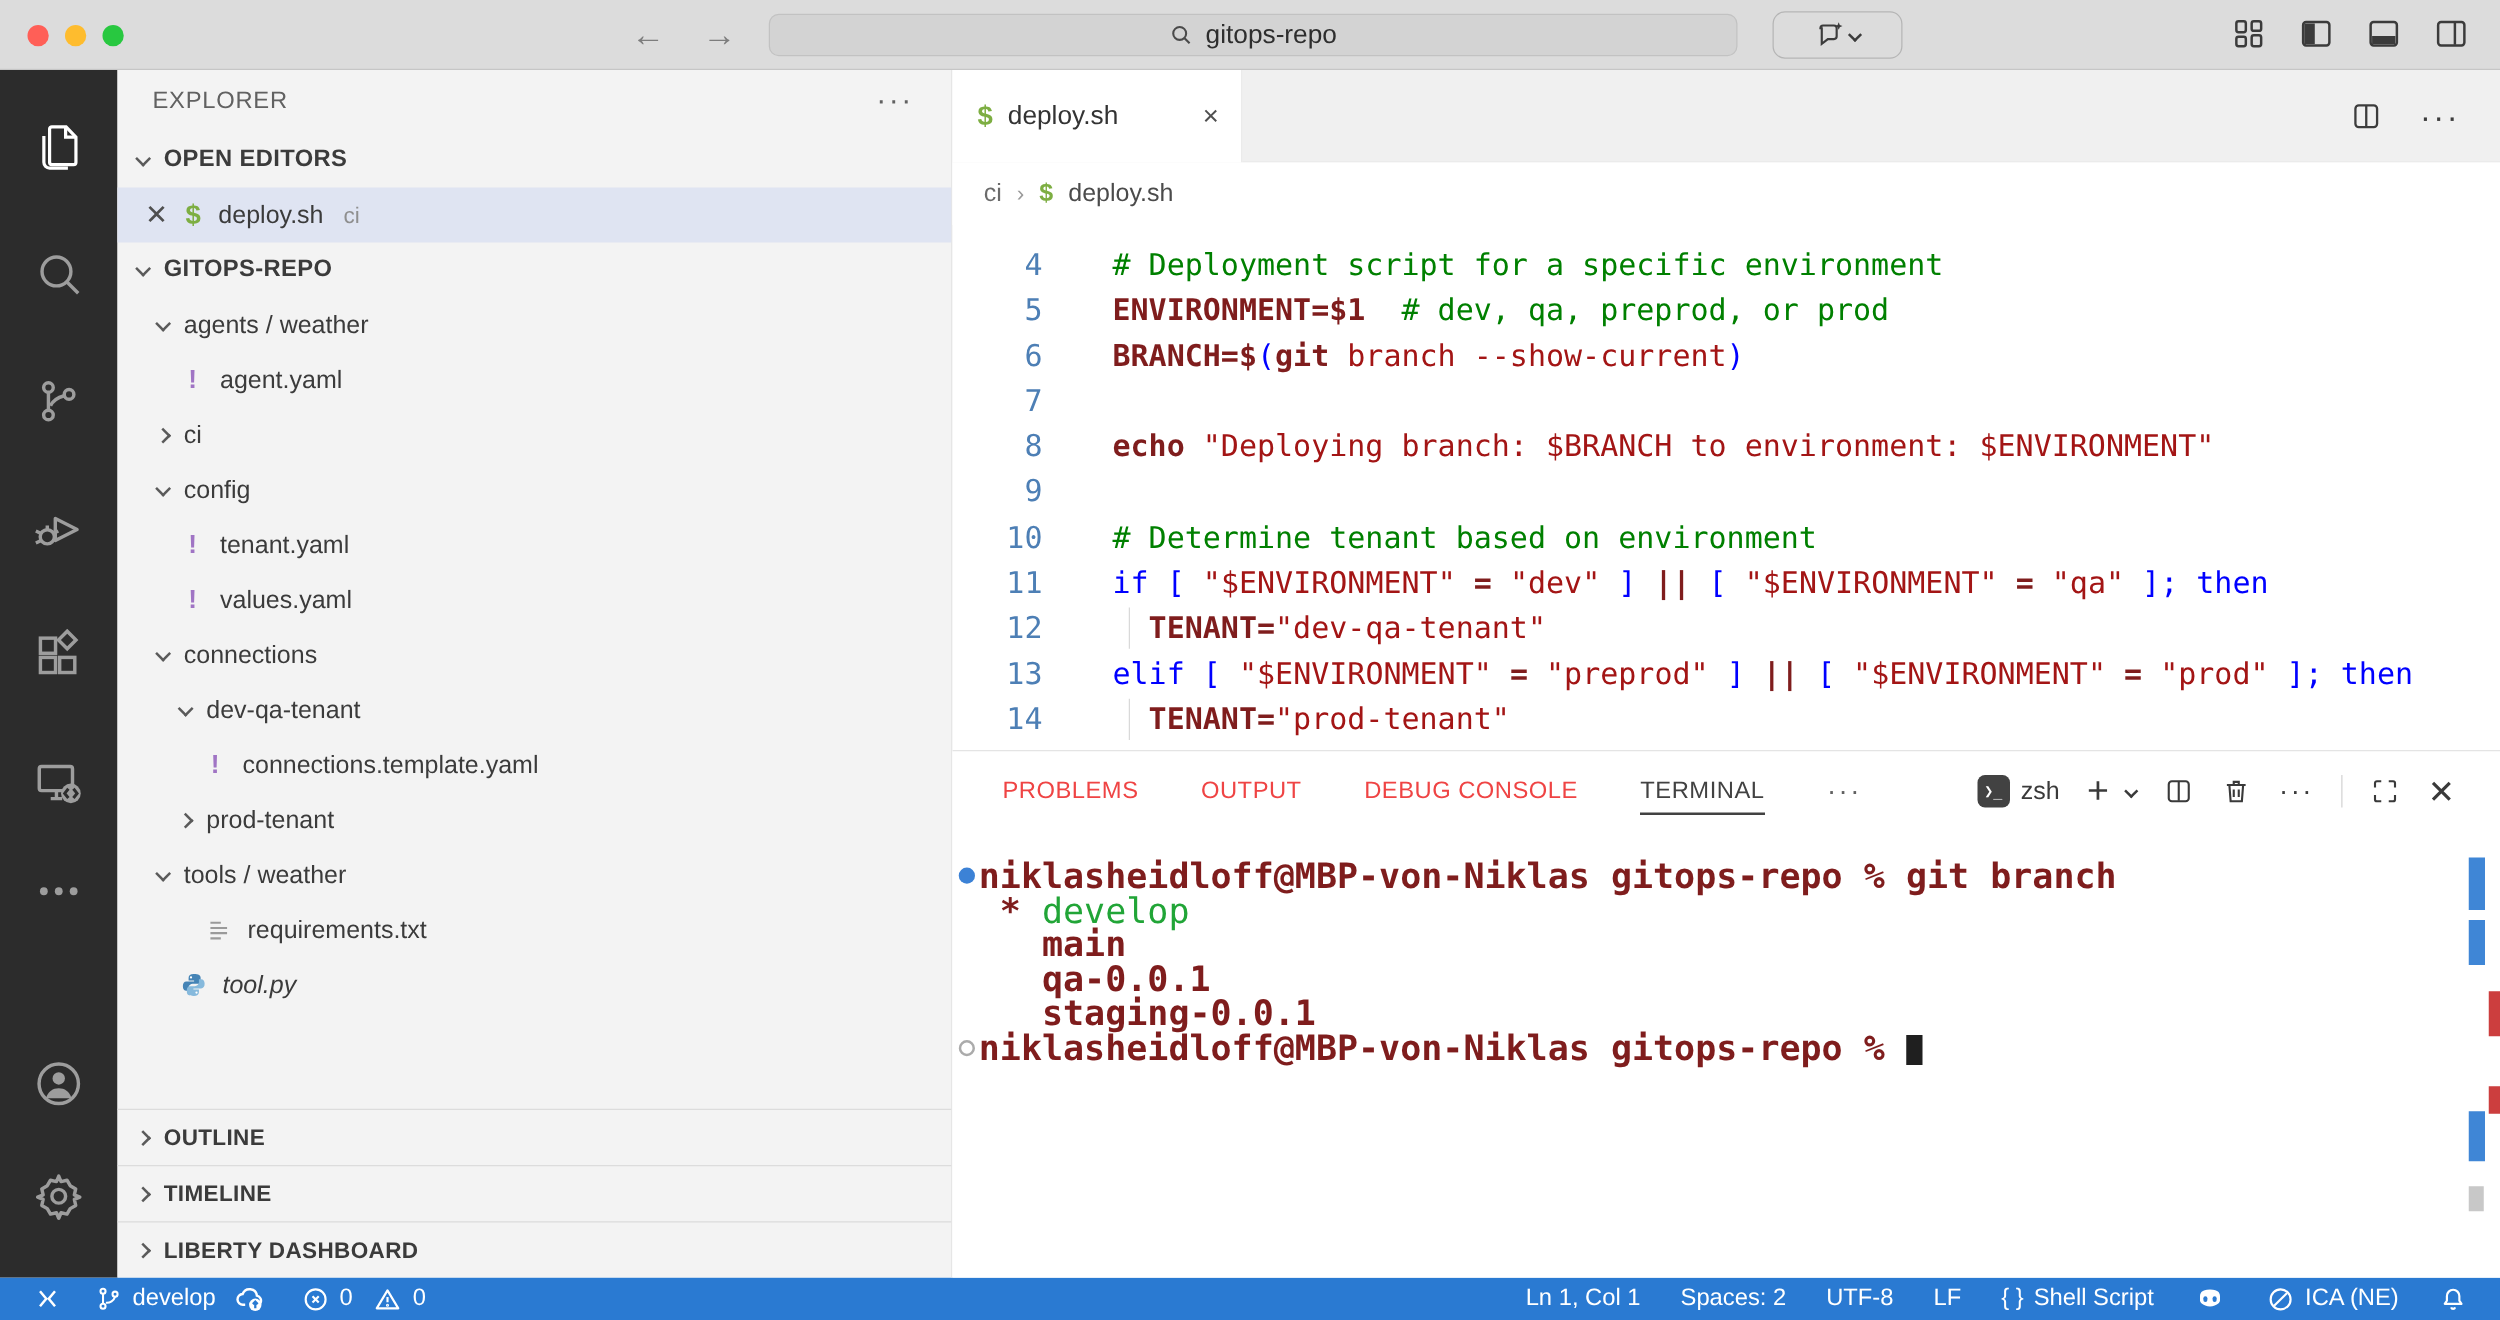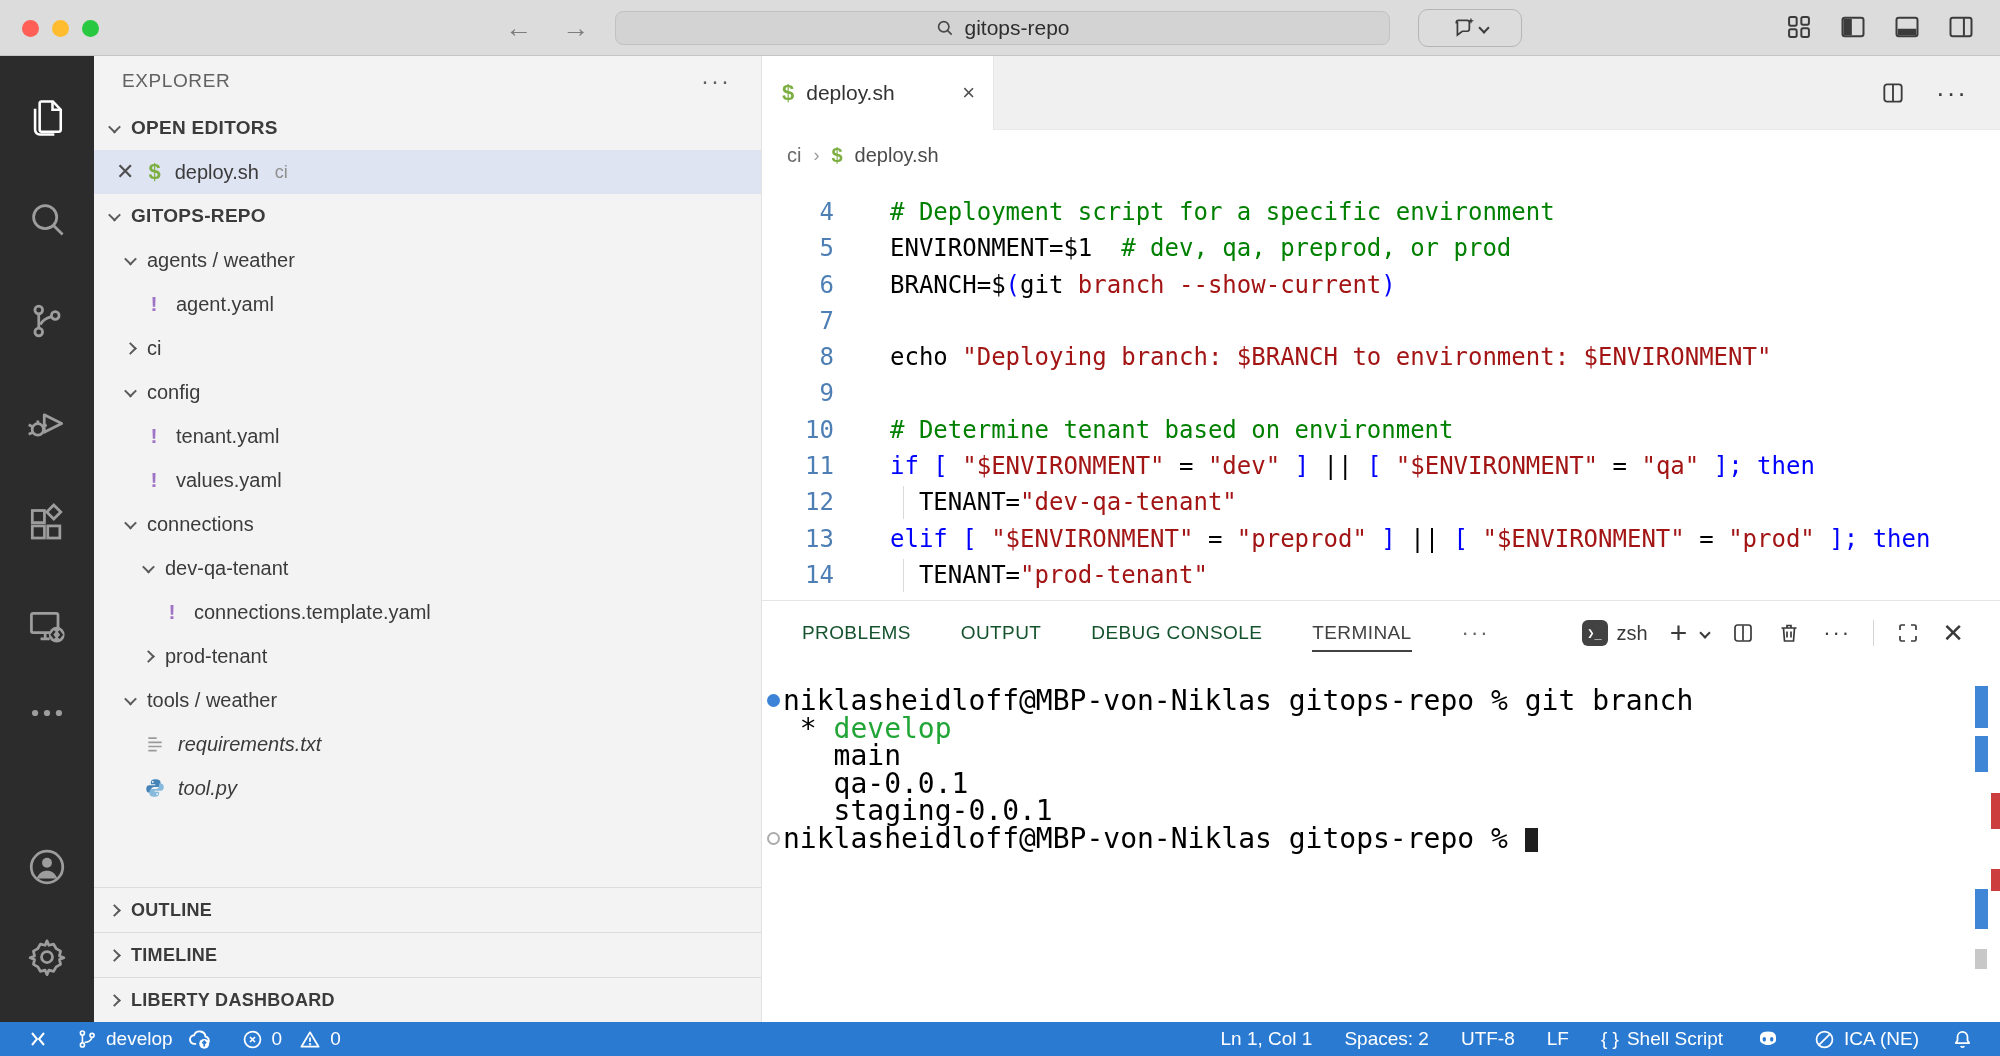--- a/index.html
+++ b/index.html
@@ -56,26 +56,26 @@
   .dots-lbl { font-size:26px; letter-spacing:2px; color:#3c3c3c; }
   .breadcrumb { height:50px; flex:none; display:flex; align-items:center; gap:12px; padding-left:25px; font-size:20px; color:#6b6b6b; background:#fff; }
   .bc-sep { color:#9a9a9a; font-size:18px; }
   .bc-file { color:#4b4b4b; }
 
   .code { flex:1; overflow:hidden; position:relative; font-family:"DejaVu Sans Mono", monospace; font-size:24px; padding-top:14px; }
   .code-line { display:flex; height:36.3px; line-height:36.3px; white-space:pre; }
   .ln { width:72px; text-align:right; color:#4d7fb5; flex:none; }
   .lt { padding-left:56px; position:relative; }
   .lt.guide::before { content:""; position:absolute; left:69px; top:2px; height:33px; border-left:1px solid #d9d9d9; }
-  .tok-p { color:#000000; } .tok-k { color:#0000ff; } .tok-s { color:#a31515; } .tok-c { color:#008000; }
+  .tok-p { color:#7f1d1d;font-weight:bold; } .tok-k { color:#0000ff; } .tok-s { color:#a31515; } .tok-c { color:#008000; }
 
   
   .panel { height:422px; flex:none; border-top:1px solid #e4e4e4; display:flex; flex-direction:column; position:relative; background:#fff; }
   .panel-tabs { height:64px; flex:none; display:flex; align-items:center; padding-left:40px; }
-  .ptab { margin-right:50px; height:100%; display:flex; align-items:center; position:relative; font-size:19px; letter-spacing:.4px; color:#14532d; }
+  .ptab { margin-right:50px; height:100%; display:flex; align-items:center; position:relative; font-size:19px; letter-spacing:.4px; color:#ef4444; }
   .ptab.active { color:#424242; }
   .ptab.active::after { content:""; position:absolute; left:0; right:0; bottom:13px; height:2px; background:#424242; }
   .ptab-dots { font-size:22px; letter-spacing:2px; color:#616161; margin-right:30px; }
   .panel-actions { margin-left:auto; display:flex; align-items:center; gap:22px; padding-right:36px; color:#3a3a3a; }
   .zsh-group { display:flex; align-items:center; gap:9px; font-size:20px; color:#3a3a3a; }
   .zsh-ic { width:26px; height:26px; background:#424242; border-radius:6px; color:#fff; font-size:12px; font-family:"DejaVu Sans Mono",monospace; display:flex; align-items:center; justify-content:center; }
   .pa-sep { width:1px; height:26px; background:#d4d4d4; }
   .pa-x { font-size:26px; color:#3a3a3a; line-height:1; }
   .pa-plus { font-size:30px; font-weight:300; line-height:1; }
   .pa-chev { width:8px; height:8px; border-right:2px solid #3a3a3a; border-bottom:2px solid #3a3a3a; transform:rotate(45deg); margin-left:-8px; }
@@ -279,21 +279,21 @@
             <span>connections.template.yaml</span>
           </div>
           <div class="tree-row" style="padding-left: 50px;">
             <span class="chev right"></span>
             <span>prod-tenant</span>
           </div>
           <div class="tree-row" style="padding-left: 32px;">
             <span class="chev down"></span>
             <span>tools / weather</span>
           </div>
-          <div class="tree-row" style="padding-left: 50px; font-style: italic;">
+          <div class="tree-row" style="padding-left: 70px;">
             <span class="file-ic">
               <svg width="20" height="20" viewBox="0 0 24 24" stroke="#9a9a9a" stroke-width="2" fill="none">
                 <path d="M4 5h10M4 10h16M4 15h16M4 20h10"></path>
               </svg>
             </span>
             <span>requirements.txt</span>
           </div>
           <div class="tree-row" style="padding-left: 50px; font-style: italic;">
             <span class="file-ic">
               <svg width="22" height="22" viewBox="0 0 24 24" fill="none">

